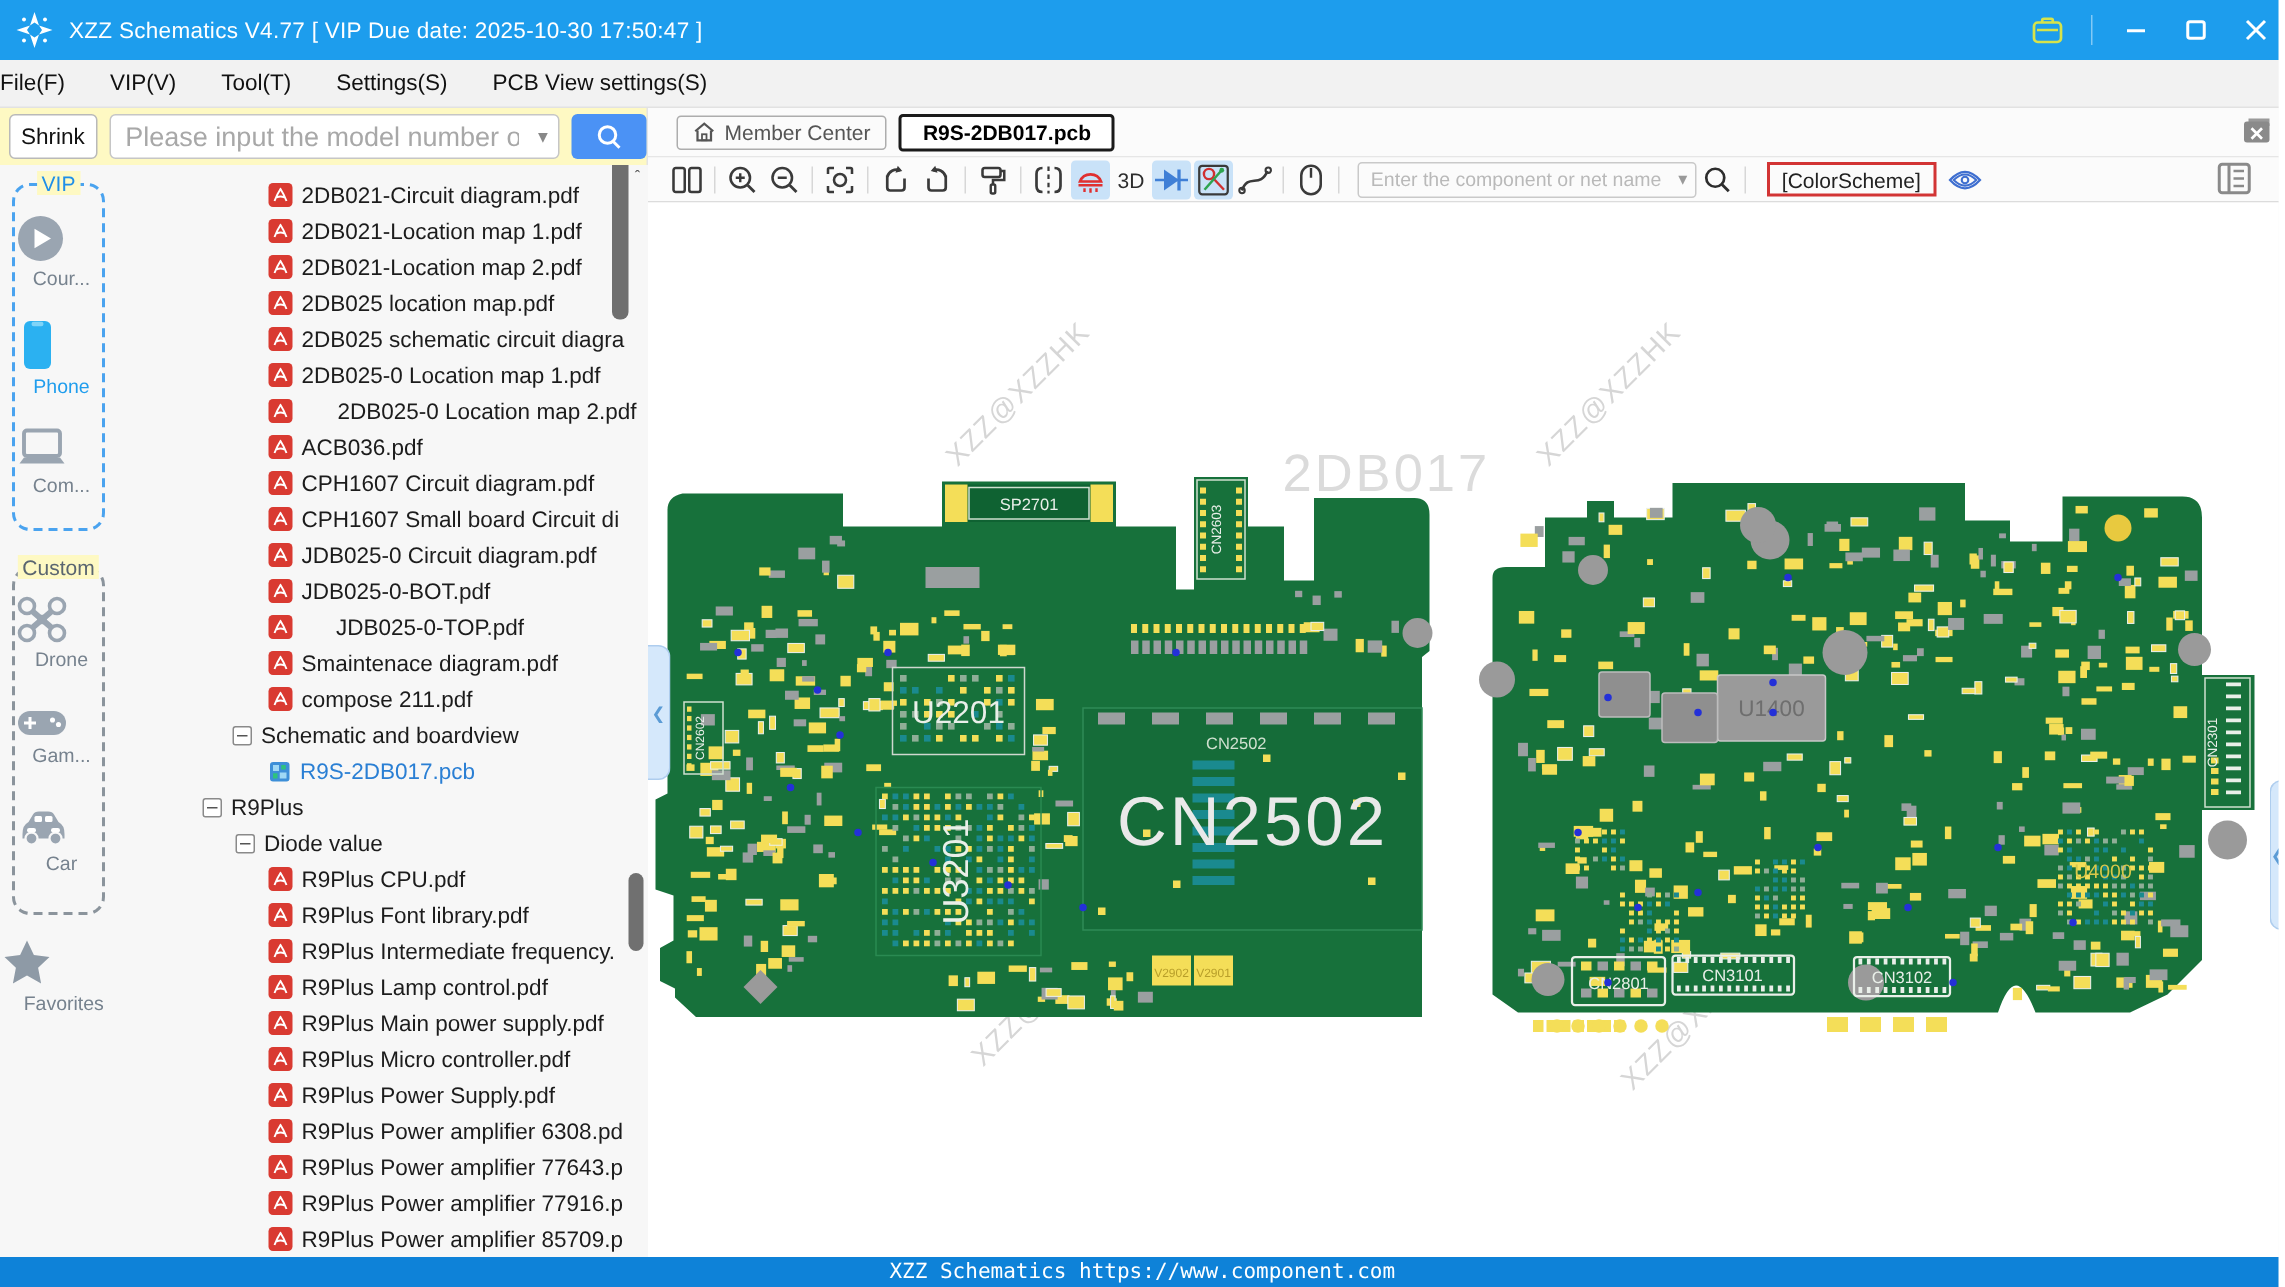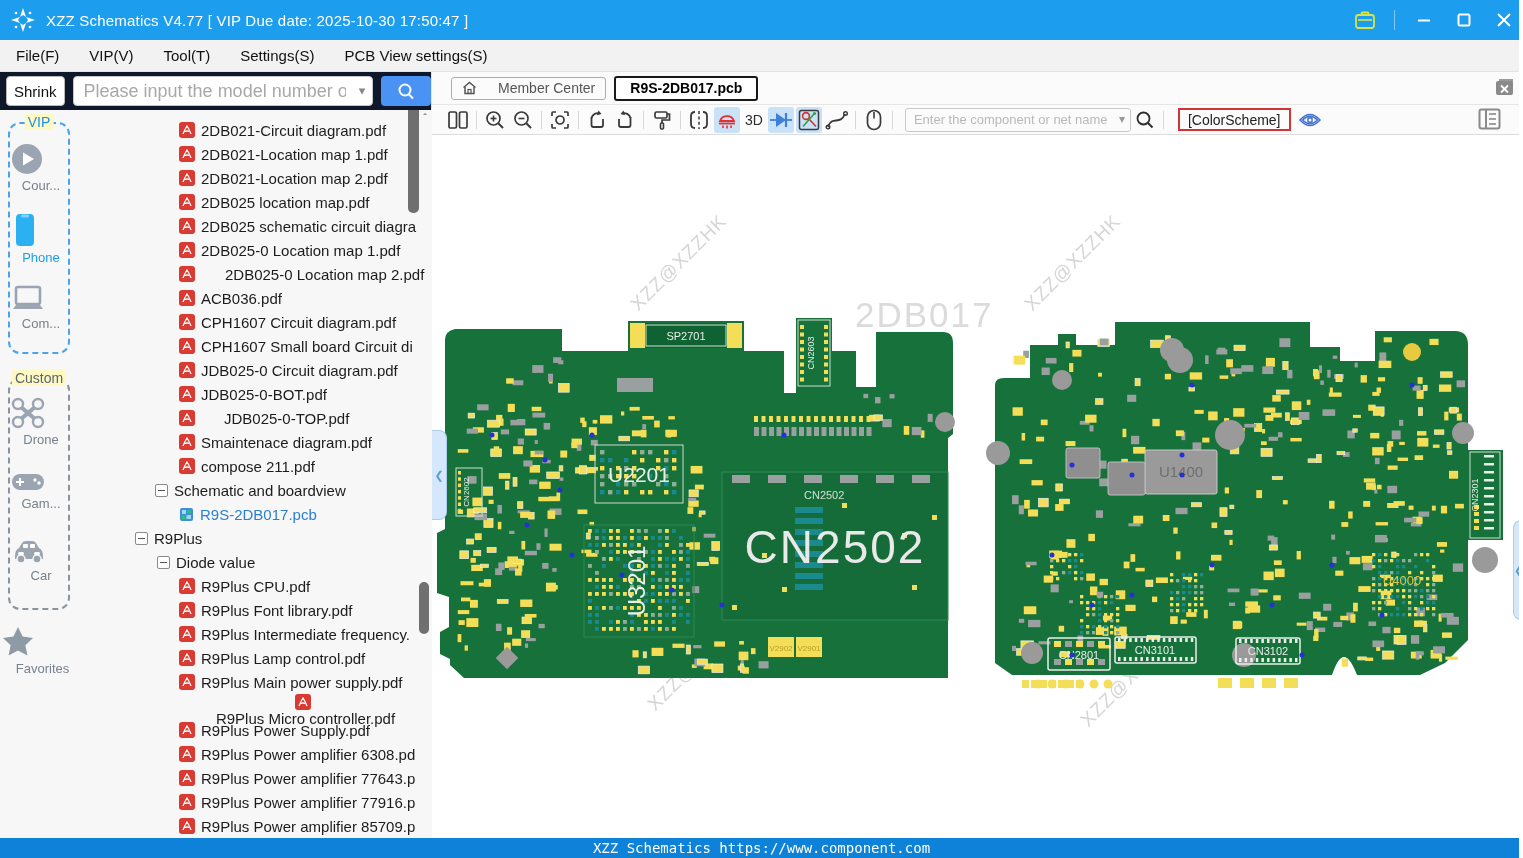--- a/index.html
+++ b/index.html
@@ -11,40 +11,40 @@
   .titlebar { position:absolute; left:0; top:0; width:1523px; height:40px;
     background:#1D9DED; display:flex; align-items:center; color:#fff; }
   .app-logo { width:26px; height:26px; margin:0 10px 0 10px; }
   .titlebar .title { font-size:15px; letter-spacing:.2px; }
   .win-controls { position:absolute; right:8px; top:0; height:40px; display:flex; align-items:center; gap:18px; }
   .win-sep { width:1px; height:20px; background:rgba(255,255,255,.45); }
   .wc { width:22px; height:22px; display:flex; align-items:center; justify-content:center; cursor:default; }
 
   
   .menubar { position:absolute; left:0; top:40px; width:1523px; height:32px;
-    background:#f2f2f2; border-bottom:1px solid #e2e2e2; display:flex; align-items:center; gap:30px; padding-left:16px; }
+    background:#f2f2f2; border-bottom:1px solid #e2e2e2; display:flex; align-items:center; gap:30px; }
   .menu-item { font-size:15px; color:#111; }
 
   
   .search-row { position:absolute; left:0; top:72px; width:432px; height:38px;
-    background:#0f172a; display:flex; align-items:center; border-right:1px solid #e4e4e4; }
+    background:#fef9c3; display:flex; align-items:center; border-right:1px solid #e4e4e4; }
   .shrink-btn { margin-left:6px; height:30px; padding:0 7px; background:#fff; border:1px solid #b9b9b9;
     border-radius:4px; font-size:15px; color:#111; display:flex; align-items:center; }
   .model-input-wrap { position:relative; margin-left:8px; width:302px; height:30px; }
   .model-input { width:100%; height:100%; border:1px solid #c6c6c6; border-radius:4px; padding:0 26px 0 10px;
     font-size:18px; color:#333; background:#fff; font-family:"Liberation Sans",sans-serif; }
   .model-input::placeholder { color:#a8a8a8; }
   .model-chevron { position:absolute; right:8px; top:7px; font-size:13px; color:#888; pointer-events:none; }
   .search-btn { margin-left:8px; width:50px; height:30px; background:#4b92f5; border-radius:4px;
     display:flex; align-items:center; justify-content:center; }
 
   
   .tabs-band { position:absolute; left:432px; top:72px; width:1091px; height:33px; background:#fbfbfb;
     border-bottom:1px solid #e6e6e6; display:flex; align-items:center; }
-  .tab { display:flex; align-items:center; gap:21px; border-radius:3px; }
+  .tab { display:flex; align-items:center; gap:6px; border-radius:3px; }
   .tab-member { margin-left:19px; height:23px; padding:0 10px; border:1px solid #adadad; color:#555; font-size:14px; background:#fbfbfb;}
   .tab-doc { margin-left:8px; height:25px; padding:0 14px; border:2px solid #1a1a1a; color:#000; font-size:14px; font-weight:bold; background:#fff;}
   .doc-close { position:absolute; right:7px; top:6px; width:21px; height:19px; }
 
   
   .toolbar { position:absolute; left:432px; top:105px; width:1091px; height:30px; background:#fbfbfb;
     border-bottom:1px solid #dcdcdc; display:flex; align-items:center; }
   .tbtn { width:26px; height:26px; margin:0 1px; display:flex; align-items:center; justify-content:center; border-radius:3px; }
   .tbtn.active { background:#c9e2f8; }
   .tsep { width:1px; height:18px; background:#d7d7d7; margin:0 4px; }
@@ -621,21 +621,21 @@
         <div class="trow" style="padding-left: 94px;">
           <span class="ticon">
             <span class="pdf-ic">
               <svg width="10" height="10" viewBox="0 0 10 10">
                 <path d="M1 9 Q3 4 5 1 Q7 4 9 9 M2.5 6.5 Q5 5.5 7.5 6.5" fill="none" stroke="#fff" stroke-width="1.3"></path>
               </svg>
             </span>
           </span>
           <span class="tlabel">R9Plus Main power supply.pdf</span>
         </div>
-        <div class="trow" style="padding-left: 94px; flex-direction: column;">
+        <div class="trow" style="padding-left: 94px;">
           <span class="ticon">
             <span class="pdf-ic">
               <svg width="10" height="10" viewBox="0 0 10 10">
                 <path d="M1 9 Q3 4 5 1 Q7 4 9 9 M2.5 6.5 Q5 5.5 7.5 6.5" fill="none" stroke="#fff" stroke-width="1.3"></path>
               </svg>
             </span>
           </span>
           <span class="tlabel">R9Plus Micro controller.pdf</span>
         </div>
         <div class="trow" style="padding-left: 94px;">

